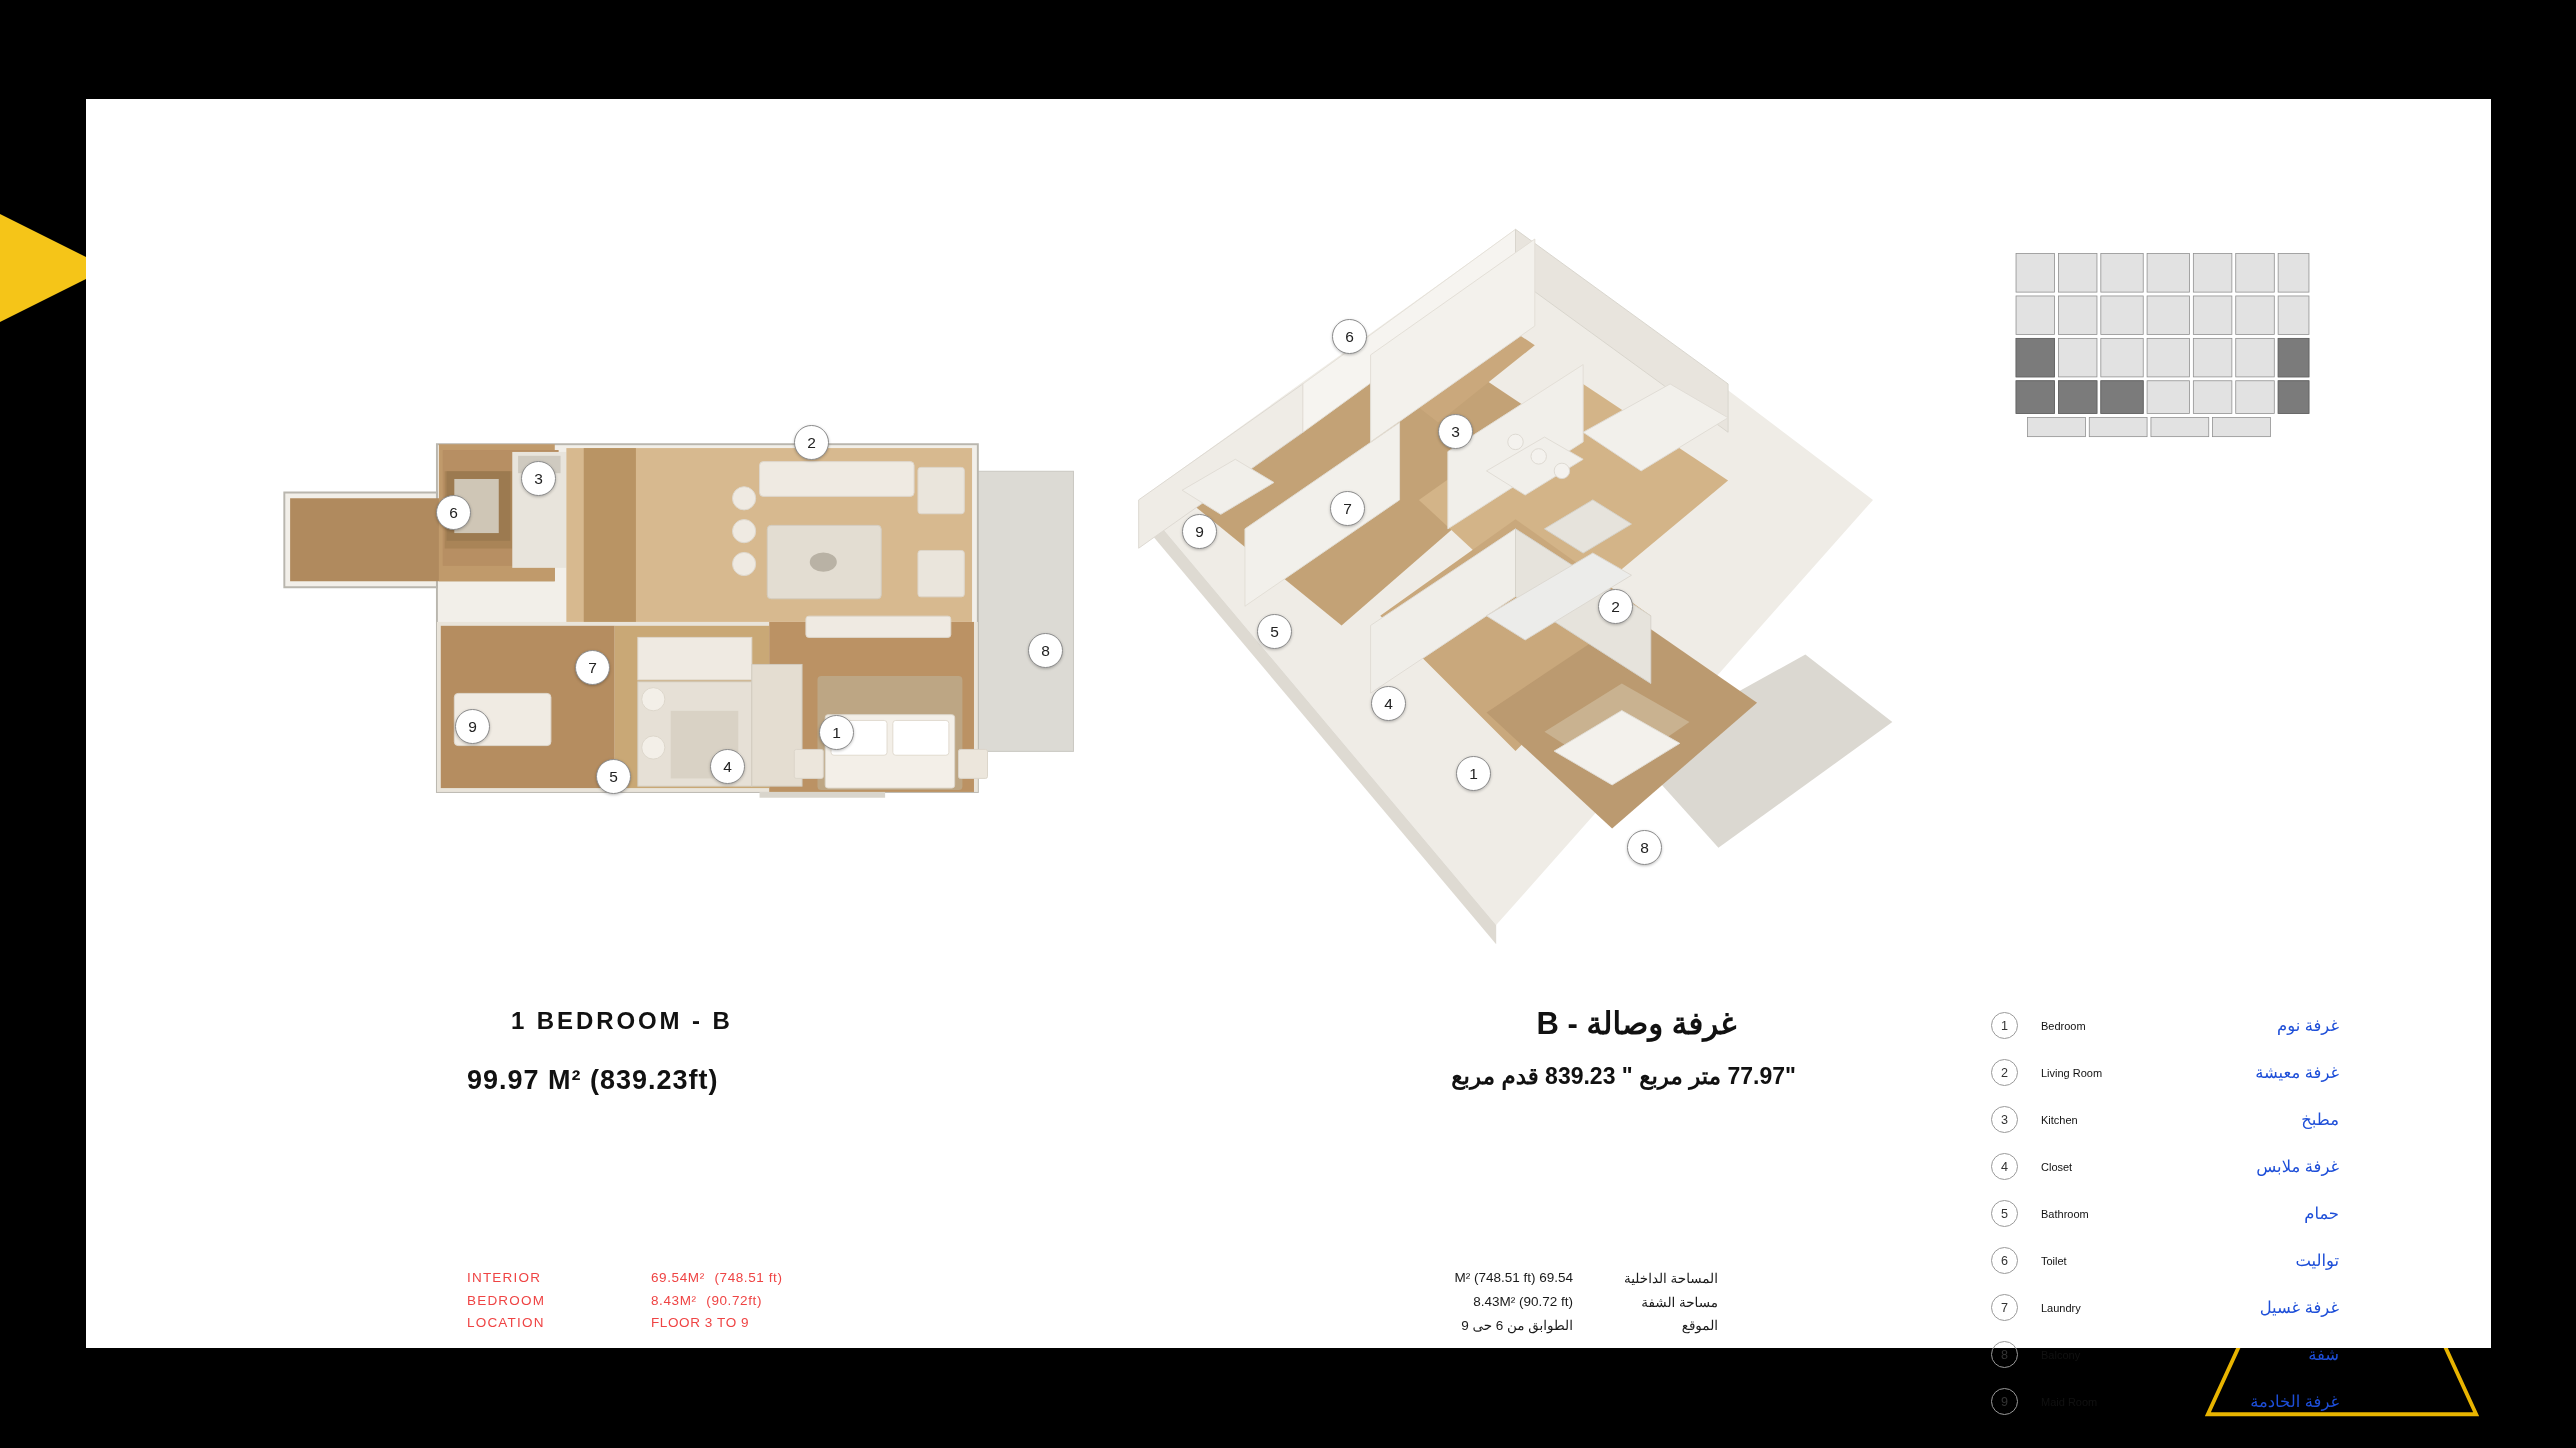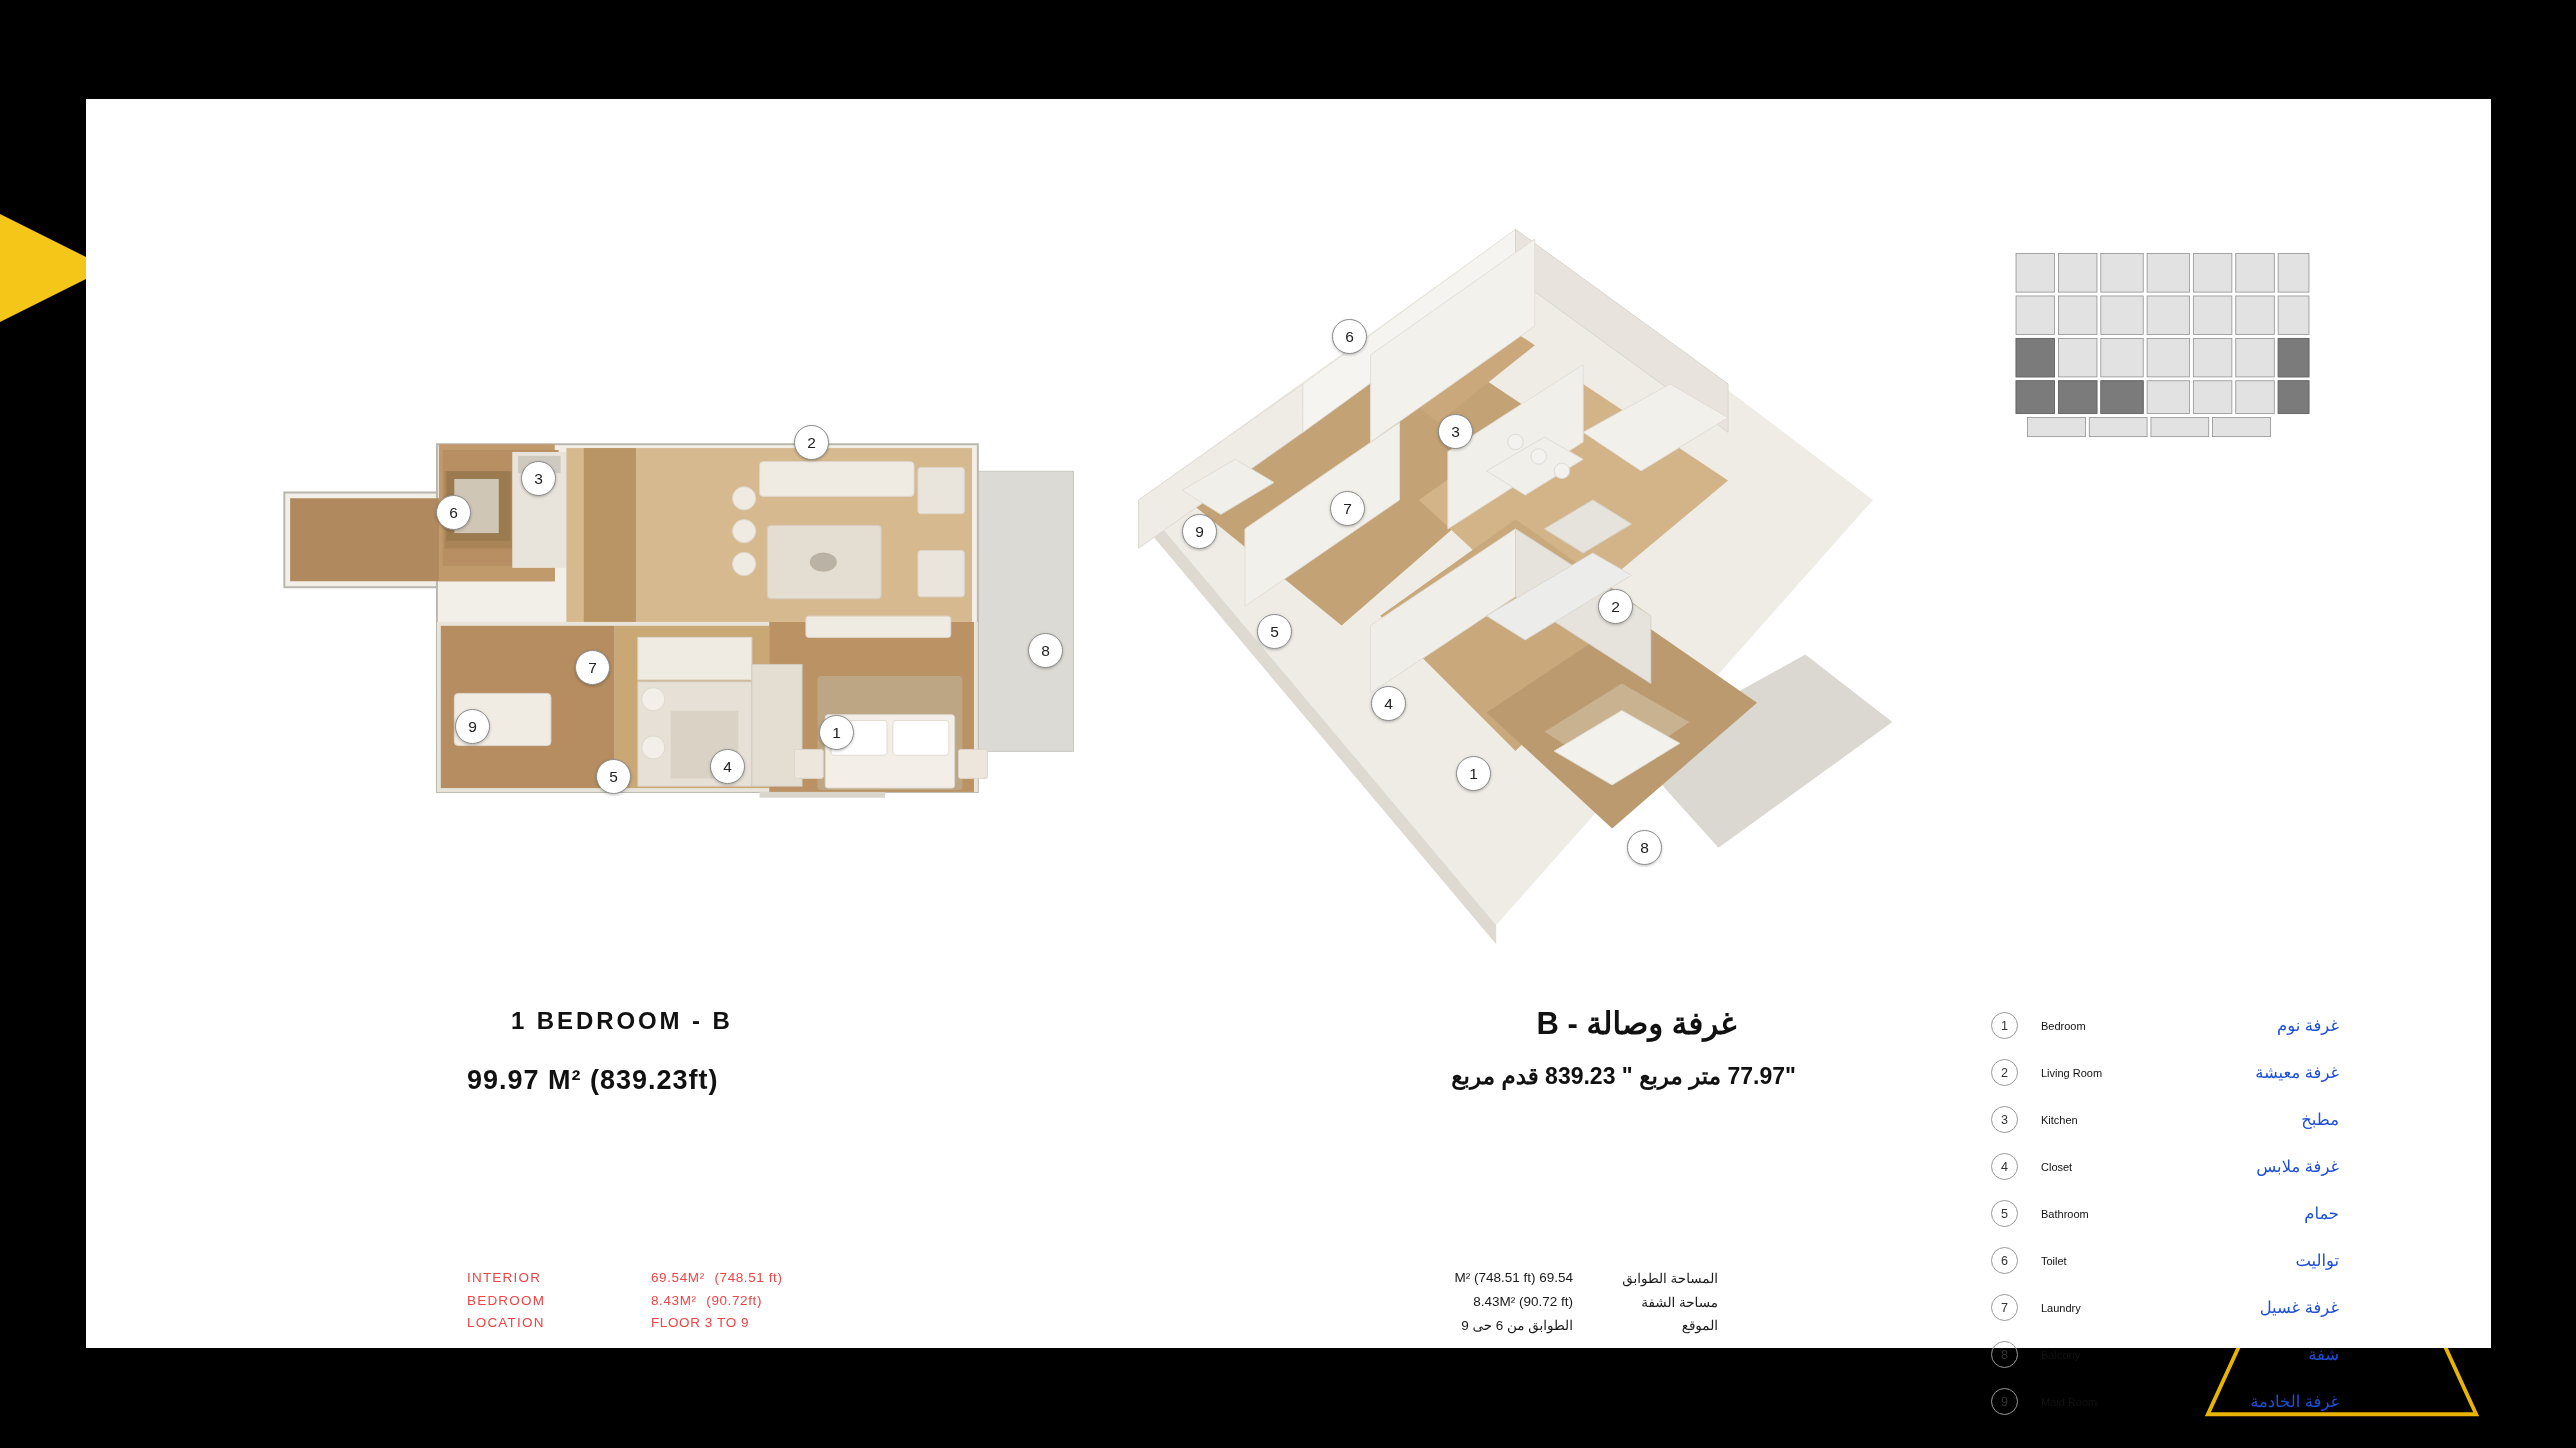--- a/index.html
+++ b/index.html
@@ -393,21 +393,21 @@
         <td class="value">FLOOR 3 TO 9</td>
       </tr>
     </tbody>
       </table>
   </div>
 
   <div class="specs-ar">
     <table>
       <tbody>
           <tr>
-        <td class="label">المساحة الطوابق</td>
+        <td class="label">المساحة الداخلية</td>
         <td class="value">69.54 M²   (748.51 ft)</td>
       </tr>
       <tr>
         <td class="label">مساحة الشفة</td>
         <td class="value">8.43M²   (90.72 ft)</td>
       </tr>
       <tr>
         <td class="label">الموقع</td>
         <td class="value">الطوابق من 6 حى 9</td>
       </tr>

